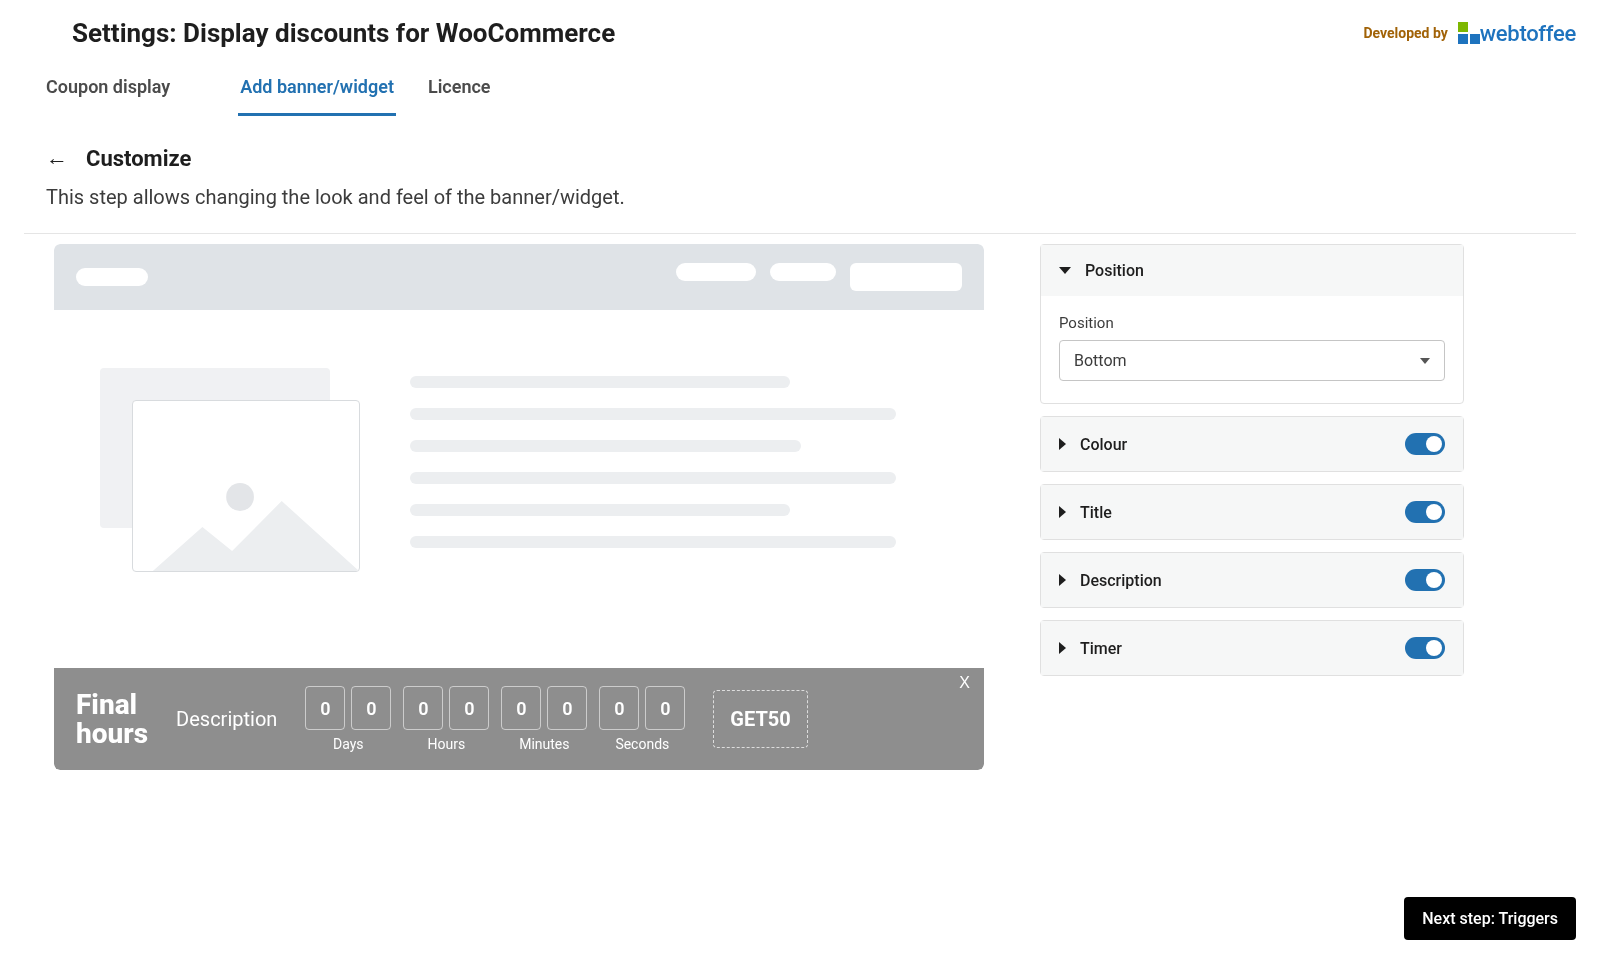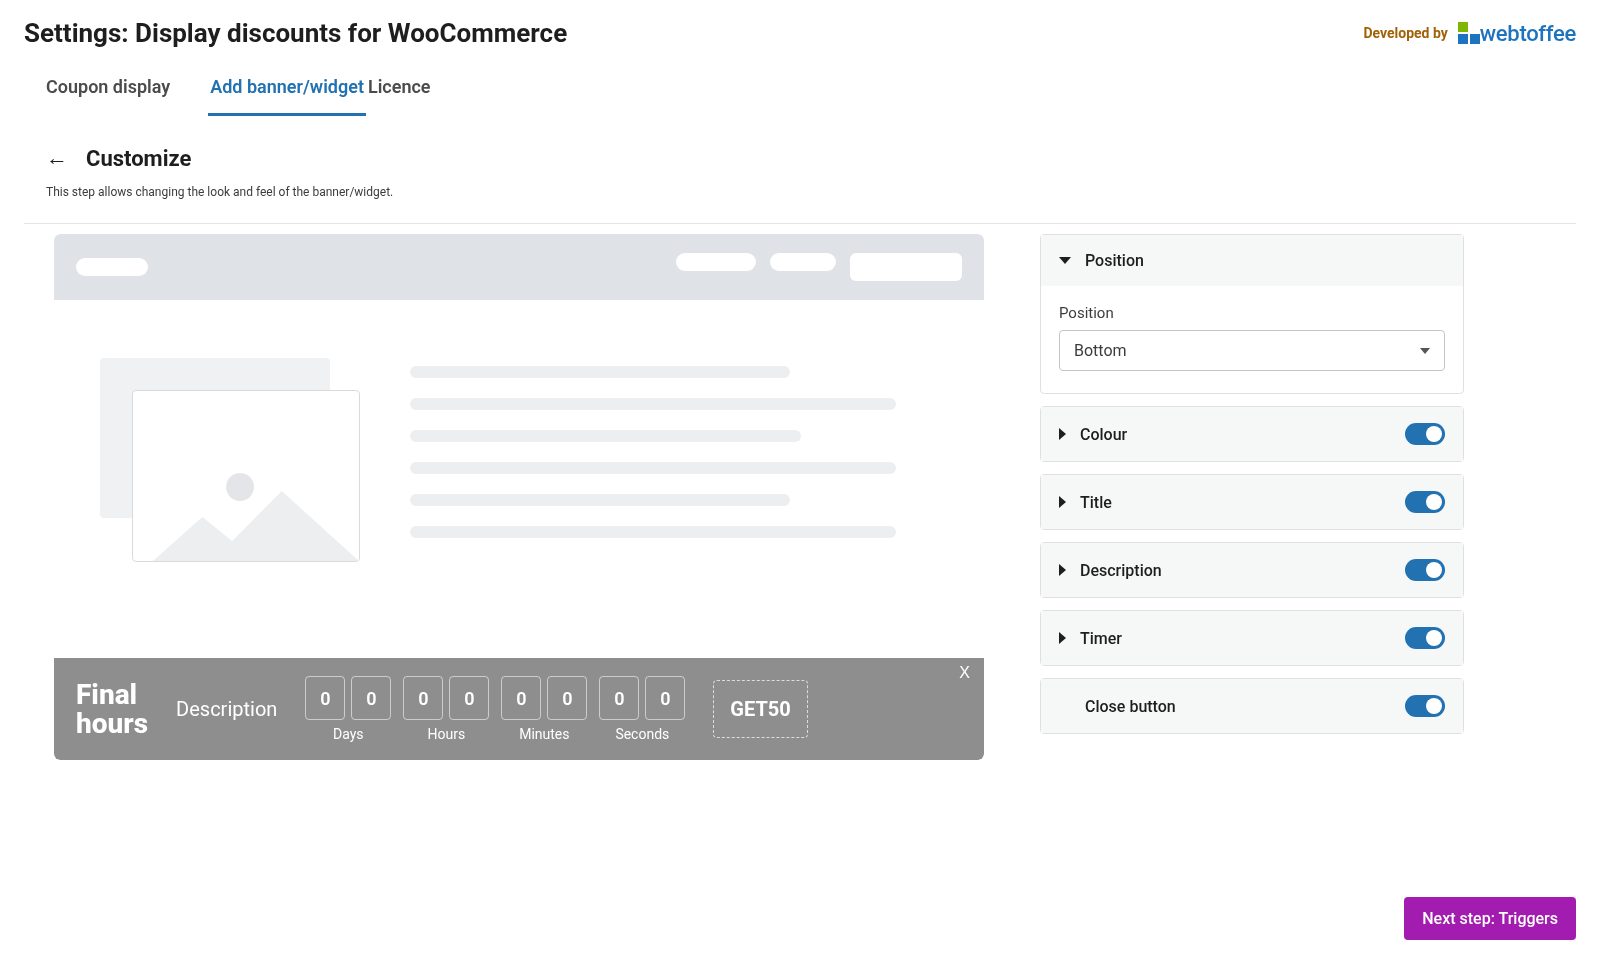--- a/index.html
+++ b/index.html
@@ -1,39 +1,39 @@
 <!DOCTYPE html>
 <html><head>
 <meta charset="utf-8">
 <style>
 * { box-sizing: border-box; margin: 0; padding: 0; font-family: -apple-system, BlinkMacSystemFont, "Segoe UI", Roboto, sans-serif; }
 body { background: #fff; color: #1e1e1e; }
 .page { width: 1600px; min-height: 970px; position: relative; padding: 0 24px 30px; }
 
 .header { display: flex; justify-content: space-between; align-items: center; padding: 18px 0 10px; }
-.page-title { font-size: 26px; font-weight: 700; color: #1e1e1e; }
+.page-title { font-size: 26px; font-weight: 700; color: #1e1e1e; margin-left: 48px; }
 .devby { display: flex; align-items: center; gap: 10px; }
 .devby-text { font-size: 14px; font-weight: 700; color: #a16207; }
 .logo { display: flex; align-items: center; }
 .logo-squares { display: grid; grid-template-columns: 10px 10px; grid-template-rows: 10px 10px; gap: 2px; }
 .sq { width: 10px; height: 10px; }
 .sq1 { background: #7db701; }
 .sq2 { background: transparent; }
 .sq3 { background: #1e73be; }
 .sq4 { background: #1e73be; }
 .logo-text { font-size: 22px; font-weight: 500; color: #1e73be; letter-spacing: -0.3px; }
 
-.tabs { display: flex; border-bottom: 1px solid transparent; padding-left: 20px; margin-top: 18px; align-items: center; }
+.tabs { display: flex; gap: 30px; border-bottom: 1px solid transparent; padding-left: 20px; margin-top: 18px; align-items: center; }
 .tab { font-size: 18px; font-weight: 600; color: #4b4b4b; padding: 0 2px 16px; border-bottom: 3px solid transparent; cursor: pointer; }
 .tab.active { color: #2271b1; border-bottom-color: #2271b1; margin-left: 36px; }
 
 .subhead { display: flex; align-items: center; gap: 18px; margin-top: 28px; padding-left: 22px; }
 .back-arrow { font-size: 22px; color: #1e1e1e; cursor: pointer; }
 .subhead-title { font-size: 22px; font-weight: 700; }
-.subdesc { font-size: 12px; color: #3c3c3c; margin-top: 14px; padding-left: 22px; }
+.subdesc { font-size: 20px; color: #3c3c3c; margin-top: 14px; padding-left: 22px; }
 
 .divider { border-top: 1px solid #e5e5e5; margin-top: 24px; }
 
 .content { display: flex; gap: 56px; margin-top: 10px; padding-left: 30px; }
 
 
 .preview { width: 930px; background: #fff; border-radius: 6px; overflow: hidden; }
 .preview-top { background: #dfe3e7; height: 66px; display: flex; align-items: center; justify-content: space-between; padding: 0 22px; border-radius: 6px 6px 0 0; }
 .pt-left { background: #fff; border-radius: 10px; width: 72px; height: 18px; }
 .pt-right { display: flex; gap: 14px; }
@@ -79,21 +79,21 @@
 .caret.right { border-top: 6px solid transparent; border-bottom: 6px solid transparent; border-left: 7px solid #1e1e1e; }
 .caret.blank { width: 12px; height: 12px; }
 .acc-label { font-size: 16px; font-weight: 500; color: #1e1e1e; }
 .toggle { width: 40px; height: 22px; background: #2271b1; border-radius: 11px; position: relative; cursor: pointer; }
 .toggle:after { content: ''; position: absolute; width: 16px; height: 16px; background: #fff; border-radius: 50%; top: 3px; right: 3px; }
 .acc-body { padding: 18px 18px 22px; }
 .field-label { font-size: 15px; color: #3c3c3c; margin-bottom: 8px; }
 .select { border: 1px solid #c5c5c5; border-radius: 4px; padding: 10px 14px; display: flex; justify-content: space-between; align-items: center; cursor: pointer; font-size: 16px; color: #3c3c3c; }
 .chev { width: 0; height: 0; border-left: 5px solid transparent; border-right: 5px solid transparent; border-top: 6px solid #555; }
 
-.next-btn { position: absolute; right: 24px; bottom: 30px; background: #a21caf; color: #fff; border: none; border-radius: 4px; padding: 12px 18px; font-size: 16px; font-weight: 500; cursor: pointer; }
+.next-btn { position: absolute; right: 24px; bottom: 30px; background: #000000; color: #fff; border: none; border-radius: 4px; padding: 12px 18px; font-size: 16px; font-weight: 500; cursor: pointer; }
 </style>
 </head>
 <body>
 
 <div class="page">
   <div class="header">
     <div class="page-title">Settings: Display discounts for WooCommerce</div>
     <div class="devby">
       <span class="devby-text">Developed by</span>
       <span class="logo">
@@ -238,25 +238,17 @@
       <div class="acc">
         <div class="acc-head has-toggle">
           <span class="caret right"></span>
           <span class="acc-label">Timer</span>
           <span class="spacer"></span>
           <span class="toggle"></span>
         </div>
       </div>
 
 
-      <div class="acc">
-        <div class="acc-head has-toggle">
-          <span class="caret blank"></span>
-          <span class="acc-label">Close button</span>
-          <span class="spacer"></span>
-          <span class="toggle"></span>
-        </div>
-      </div>
     </div>
   </div>
 
   <button class="next-btn">Next step: Triggers</button>
 </div>
 
 </body></html>

